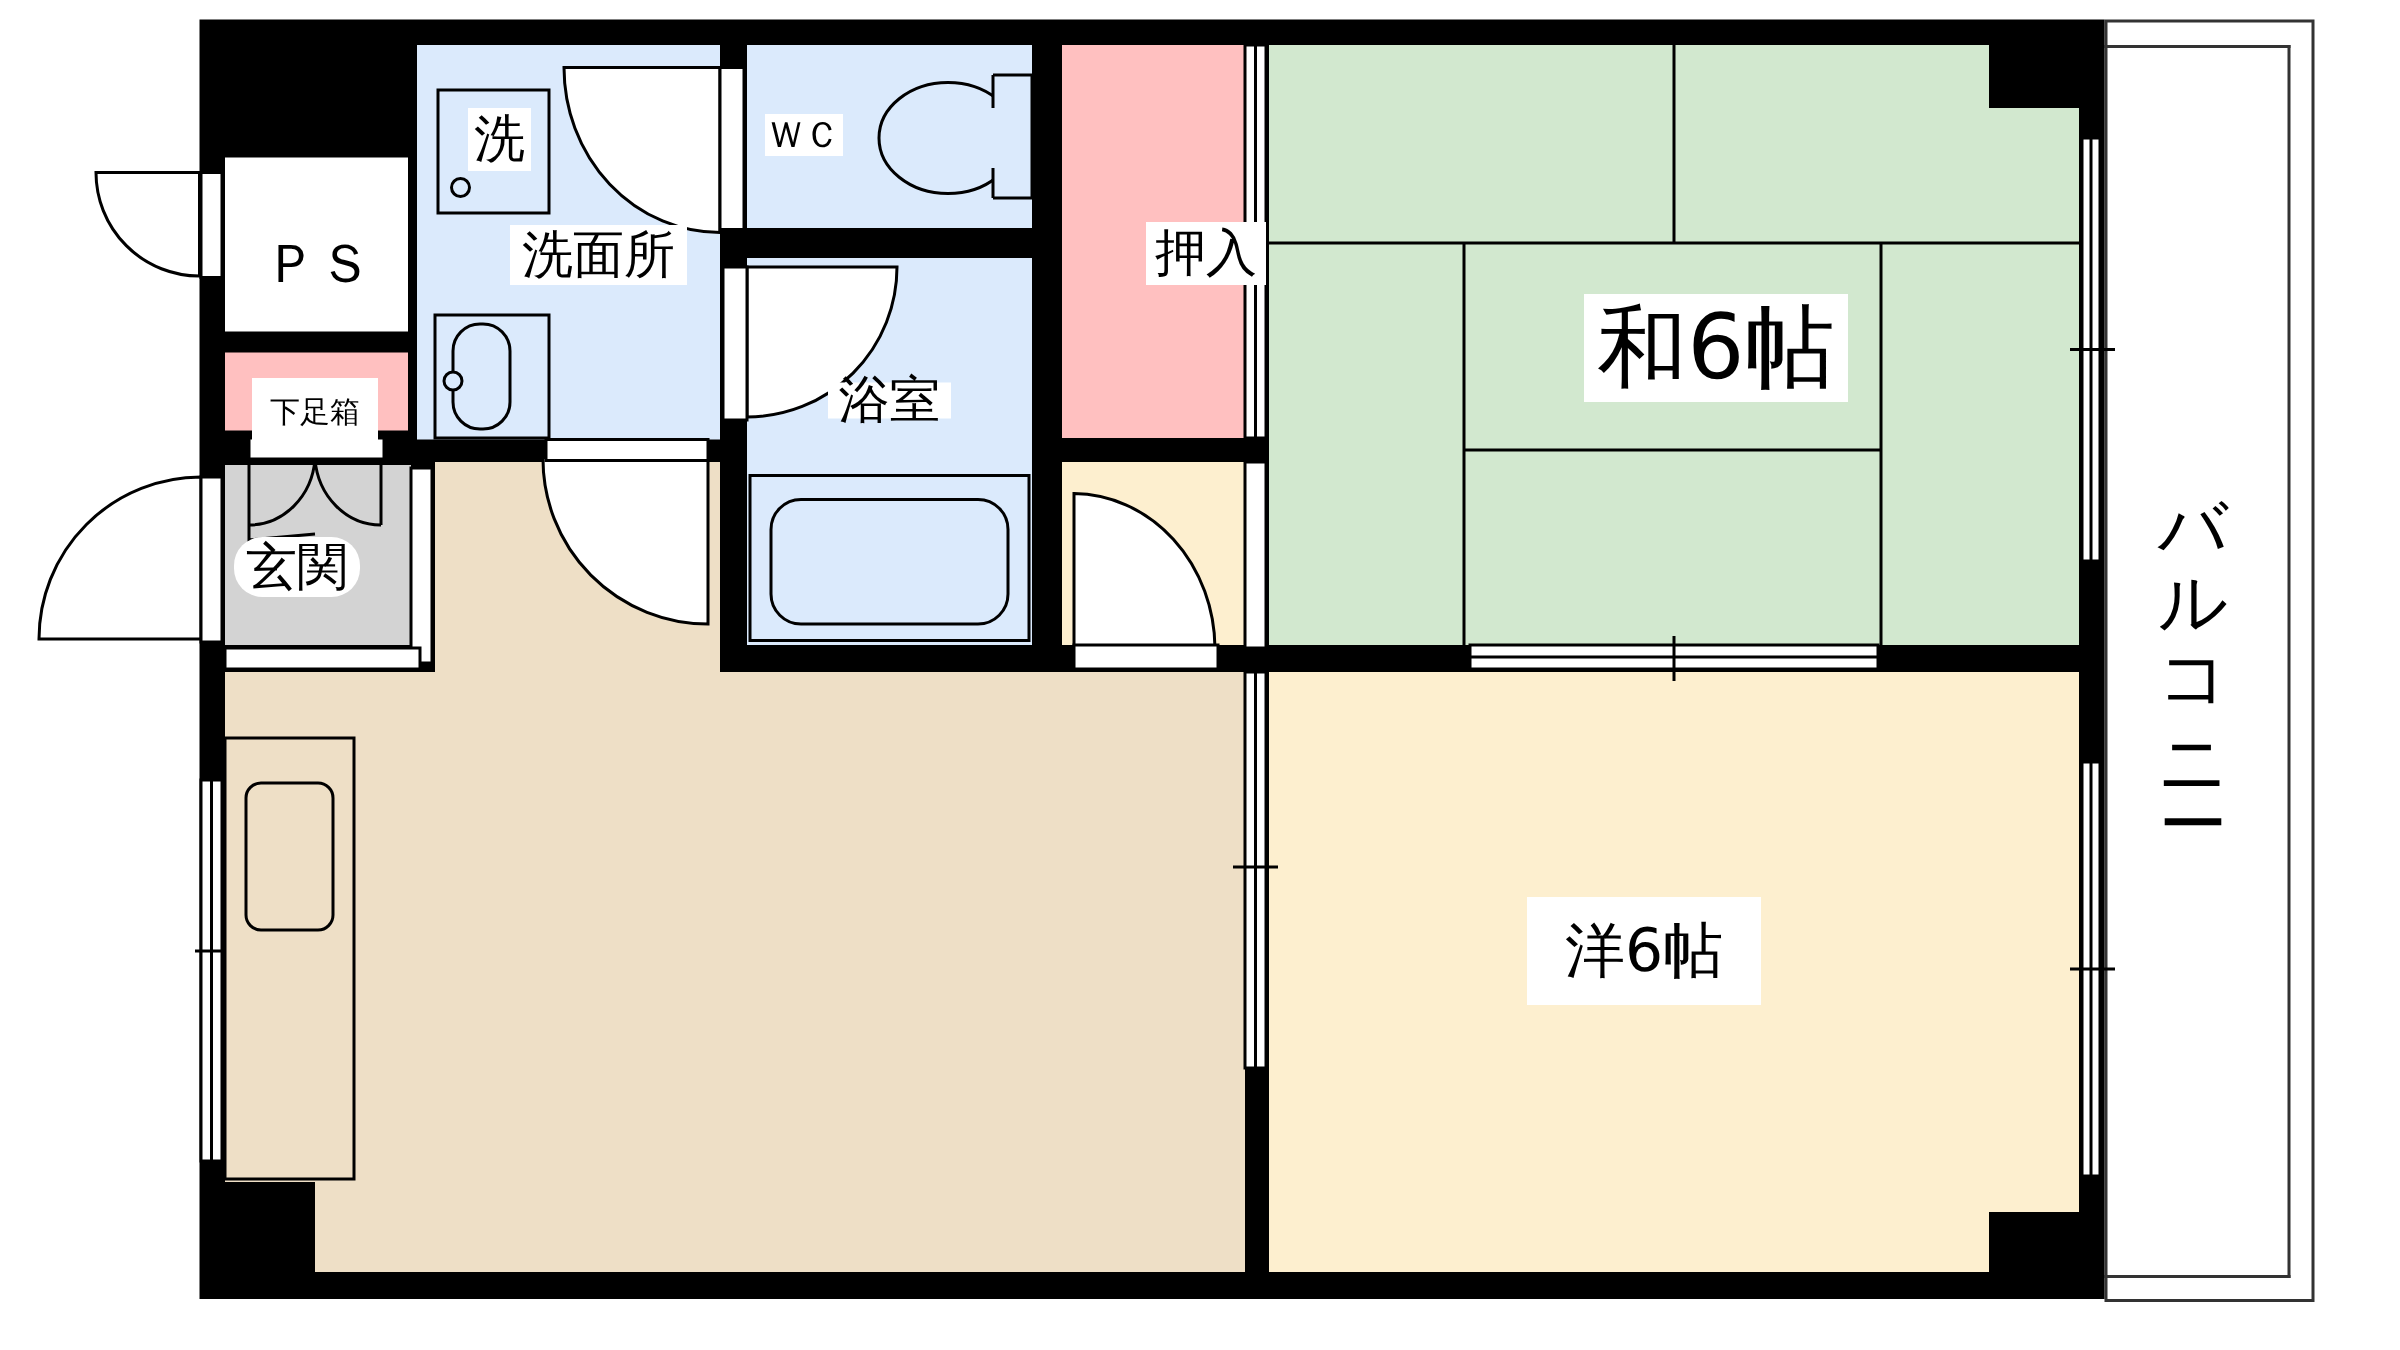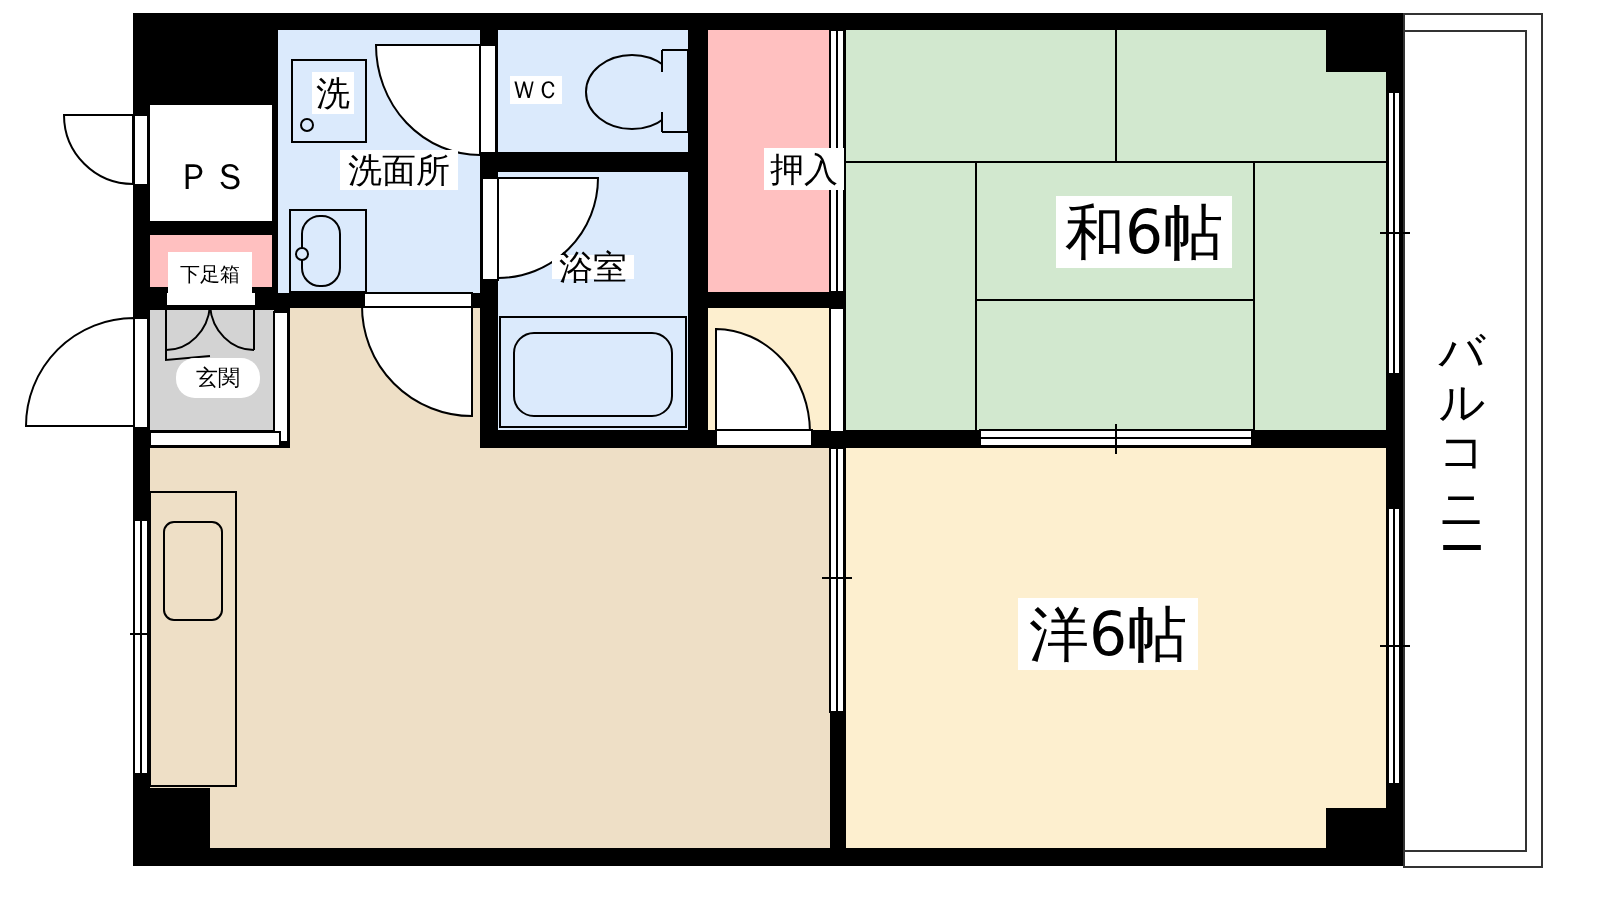--- a/index.html
+++ b/index.html
@@ -109,21 +109,21 @@
       <line x1="1380" y1="646" x2="1410" y2="646"></line>
 
       <rect x="134" y="520" width="14" height="254" fill="#fff"></rect>
       <line x1="141" y1="520" x2="141" y2="774"></line>
       <line x1="130" y1="634" x2="150" y2="634"></line>
     </g>
   </svg>
 
   <div class="label" style="left:170px;top:140px;width:84px;height:42px;font-size:36px;margin-top:16px;">ＰＳ</div>
   <div class="label" style="left:168px;top:252px;width:84px;height:44px;font-size:20px;">下足箱</div>
-  <div class="label" style="left:176px;top:358px;width:84px;height:40px;font-size:22px;border-radius:19px;">玄関</div>
+  <div class="label" style="left:156px;top:358px;width:84px;height:40px;font-size:34px;border-radius:19px;">玄関</div>
   <div class="label" style="left:312px;top:72px;width:42px;height:42px;font-size:34px;">洗</div>
   <div class="label" style="left:340px;top:150px;width:118px;height:40px;font-size:34px;">洗面所</div>
   <div class="label" style="left:510px;top:76px;width:52px;height:28px;font-size:24px;">ＷＣ</div>
   <div class="label" style="left:552px;top:255px;width:82px;height:24px;font-size:34px;">浴室</div>
   <div class="label" style="left:764px;top:148px;width:52px;height:42px;font-size:34px;width:80px;">押入</div>
   <div class="label" style="left:1026px;top:196px;width:176px;height:72px;font-size:60px;margin-left:30px;">和6帖</div>
-  <div class="label" style="left:1018px;top:598px;width:180px;height:72px;font-size:60px;">洋6帖</div>
+  <div class="label" style="left:1018px;top:598px;width:156px;height:72px;font-size:40px;">洋6帖</div>
 </div>
 
 </body></html>

